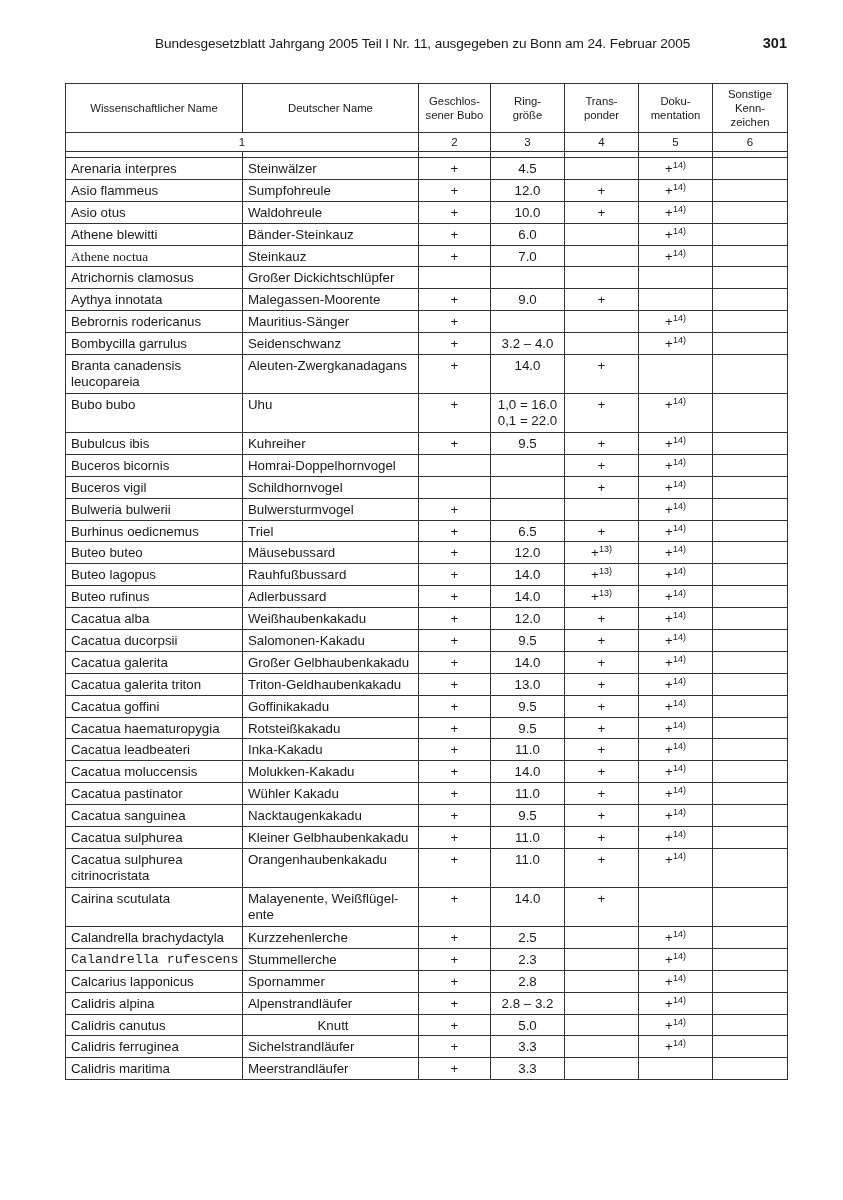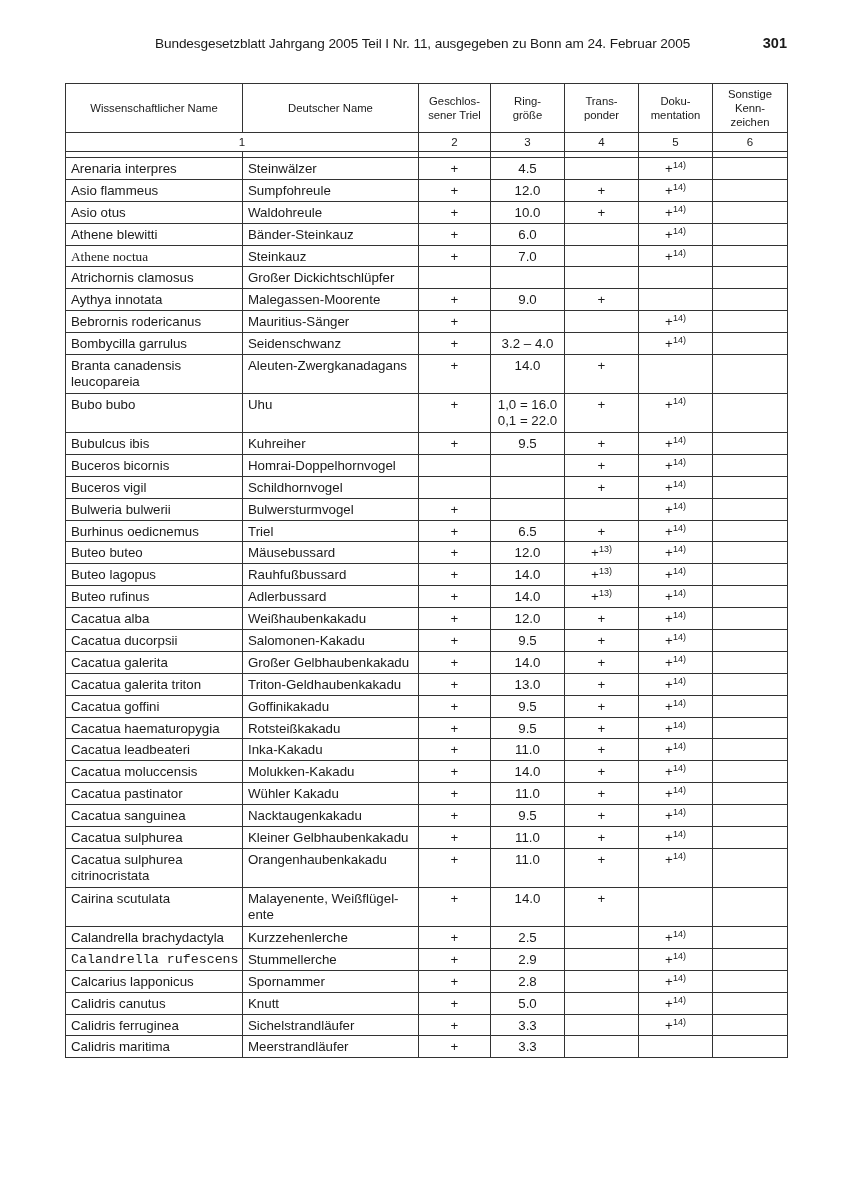--- a/index.html
+++ b/index.html
@@ -35,21 +35,21 @@
       <col style="width:74px">
       <col style="width:74px">
       <col style="width:74px">
       <col style="width:75px">
   </colgroup>
   <thead>
     <tr id="hdr">
         <th style="white-space: pre-line;">Wissenschaftlicher Name</th>
         <th style="white-space: pre-line;">Deutscher Name</th>
         <th style="white-space: pre-line;">Geschlos-
-sener Triel</th>
+sener Bubo</th>
         <th style="white-space: pre-line;">Ring-
 größe</th>
         <th style="white-space: pre-line;">Trans-
 ponder</th>
         <th style="white-space: pre-line;">Doku-
 mentation</th>
         <th style="white-space: pre-line;">Sonstige
 Kenn-
 zeichen</th>
       </tr>
@@ -368,37 +368,46 @@
         <td class="c" style="white-space: pre-line;"><span>+</span></td>
         <td class="ring" style="white-space: pre-line;"><span>2.5</span></td>
         <td class="c" style="white-space: pre-line;"><span></span><sup></sup></td>
         <td class="c" style="white-space: pre-line;"><span>+</span><sup>14)</sup></td>
         <td class="c" style="white-space: pre-line;"><span></span></td>
       </tr>
       <tr class="row">
         <td class="sci" style="white-space: pre-line; font-family: Liberation Mono, monospace;"><span>Calandrella rufescens</span></td>
         <td class="ger" style="white-space: pre-line;"><span>Stummellerche</span></td>
         <td class="c" style="white-space: pre-line;"><span>+</span></td>
-        <td class="ring" style="white-space: pre-line;"><span>2.9</span></td>
+        <td class="ring" style="white-space: pre-line;"><span>2.3</span></td>
         <td class="c" style="white-space: pre-line;"><span></span><sup></sup></td>
         <td class="c" style="white-space: pre-line;"><span>+</span><sup>14)</sup></td>
         <td class="c" style="white-space: pre-line;"><span></span></td>
       </tr>
       <tr class="row">
         <td class="sci" style="white-space: pre-line;"><span>Calcarius lapponicus</span></td>
         <td class="ger" style="white-space: pre-line;"><span>Spornammer</span></td>
         <td class="c" style="white-space: pre-line;"><span>+</span></td>
         <td class="ring" style="white-space: pre-line;"><span>2.8</span></td>
         <td class="c" style="white-space: pre-line;"><span></span><sup></sup></td>
         <td class="c" style="white-space: pre-line;"><span>+</span><sup>14)</sup></td>
         <td class="c" style="white-space: pre-line;"><span></span></td>
       </tr>
       <tr class="row">
+        <td class="sci" style="white-space: pre-line;"><span>Calidris alpina</span></td>
+        <td class="ger" style="white-space: pre-line;"><span>Alpenstrandläufer</span></td>
+        <td class="c" style="white-space: pre-line;"><span>+</span></td>
+        <td class="ring" style="white-space: pre-line;"><span>2.8 – 3.2</span></td>
+        <td class="c" style="white-space: pre-line;"><span></span><sup></sup></td>
+        <td class="c" style="white-space: pre-line;"><span>+</span><sup>14)</sup></td>
+        <td class="c" style="white-space: pre-line;"><span></span></td>
+      </tr>
+      <tr class="row">
         <td class="sci" style="white-space: pre-line;"><span>Calidris canutus</span></td>
-        <td class="ger" style="white-space: pre-line;"><span>Knutt</span></td>
+        <td class="ger" style="white-space: pre-line; text-align: center;"><span>Knutt</span></td>
         <td class="c" style="white-space: pre-line;"><span>+</span></td>
         <td class="ring" style="white-space: pre-line;"><span>5.0</span></td>
         <td class="c" style="white-space: pre-line;"><span></span><sup></sup></td>
         <td class="c" style="white-space: pre-line;"><span>+</span><sup>14)</sup></td>
         <td class="c" style="white-space: pre-line;"><span></span></td>
       </tr>
       <tr class="row">
         <td class="sci" style="white-space: pre-line;"><span>Calidris ferruginea</span></td>
         <td class="ger" style="white-space: pre-line;"><span>Sichelstrandläufer</span></td>
         <td class="c" style="white-space: pre-line;"><span>+</span></td>

